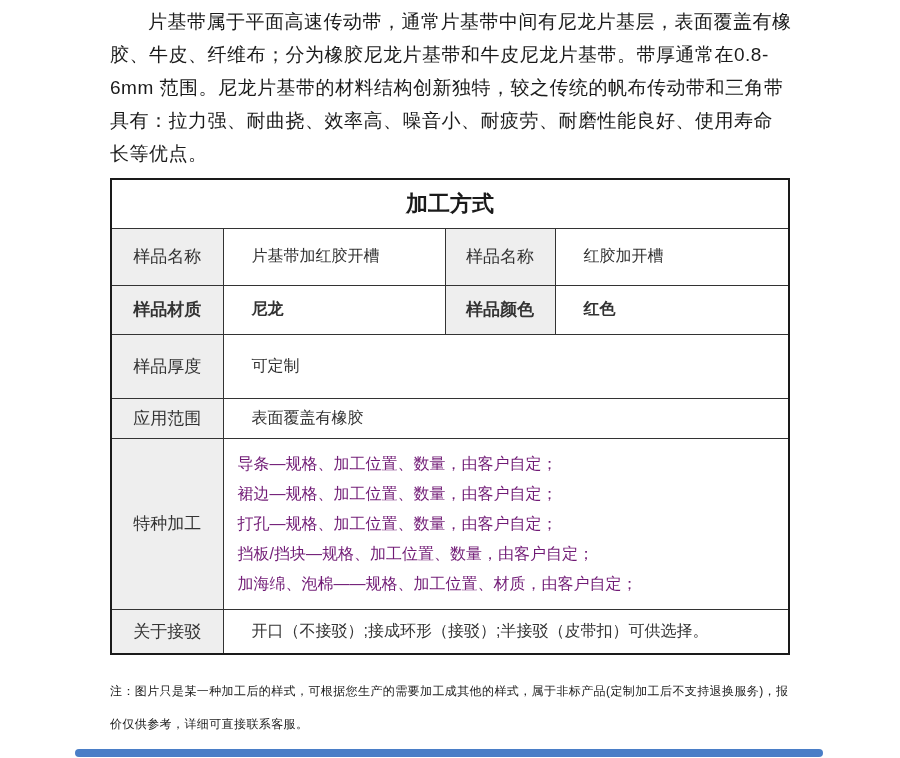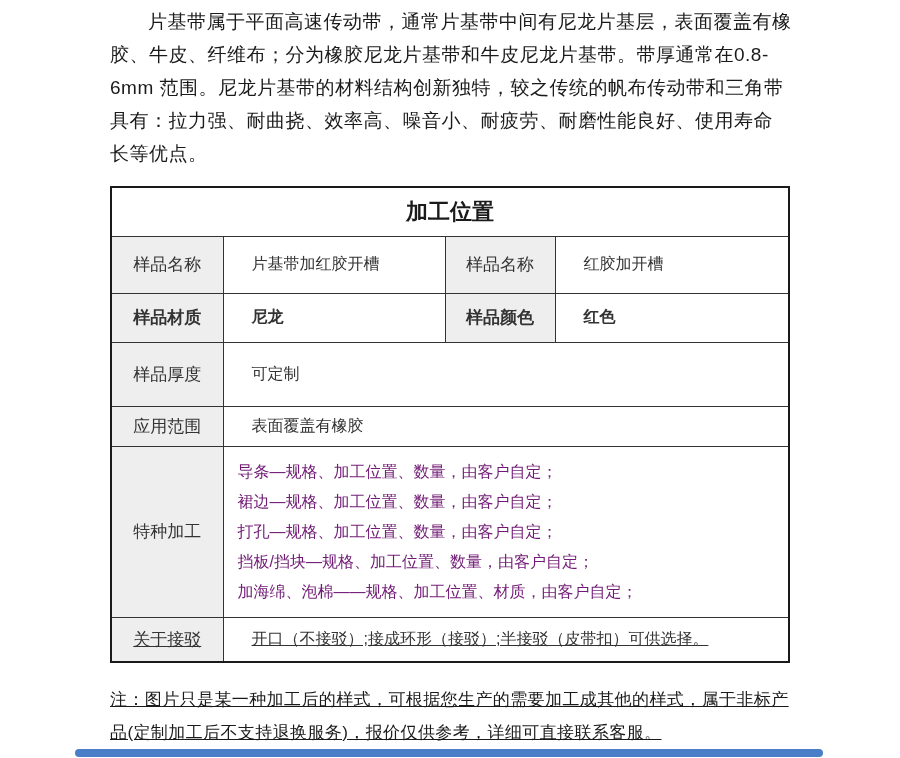--- a/index.html
+++ b/index.html
@@ -17,21 +17,21 @@
     width: 682px;
     margin-left: 110px;
     padding-top: 5px;
   }
   .intro {
     font-size: 19px;
     line-height: 33px;
     color: #1a1a1a;
     text-indent: 2em;
     letter-spacing: 0.5px;
-    margin-bottom: 16px;
+    margin-bottom: 8px;
   }
   table.params {
     border-collapse: collapse;
     width: 678px;
     border: 2px solid #1a1a1a;
     table-layout: fixed;
   }
   table.params td {
     border: 1px solid #333333;
     vertical-align: middle;
@@ -54,37 +54,36 @@
     padding-right: 8px;
     font-size: 16px;
     color: #333333;
     background: #ffffff;
   }
   tr.r1 td { height: 57px; margin-top: 33px; }
   tr.r2 td { height: 49px; font-weight: bold; }
   tr.r3 td { height: 64px; }
   tr.r4 td { height: 40px; }
   tr.r5 td { height: 168px; }
-  tr.r6 td { height: 45px; text-decoration: underline; }
+  tr.r6 td { height: 45px; }
   .special-lines div {
     line-height: 30px;
     font-size: 16px;
     color: #701a75;
   }
   td.special-cell {
     padding: 10px 8px 10px 14px;
     vertical-align: middle;
   }
   .note {
     margin-top: 20px;
-    font-size: 17px;
+    font-size: 12px;
     line-height: 33px;
     color: #1a1a1a;
     letter-spacing: 0.4px;
-    text-decoration: underline;
   }
   .h-scrollbar-thumb {
     position: absolute;
     left: 75px;
     top: 749px;
     width: 748px;
     height: 8px;
     background: #4a7ec7;
     border-radius: 4px;
   }
@@ -98,21 +97,21 @@
 
   <table class="params">
     <colgroup>
       <col style="width:112px">
       <col style="width:222px">
       <col style="width:110px">
       <col style="width:234px">
     </colgroup>
     <tbody>
       <tr>
-        <td class="tbl-title" colspan="4">加工位置</td>
+        <td class="tbl-title" colspan="4">加工方式</td>
       </tr>
       <tr class="r1">
         <td class="label-cell">样品名称</td>
         <td class="value-cell">片基带加红胶开槽</td>
         <td class="label-cell">样品名称</td>
         <td class="value-cell">红胶加开槽</td>
       </tr>
       <tr class="r2">
         <td class="label-cell">样品材质</td>
         <td class="value-cell">尼龙</td>

